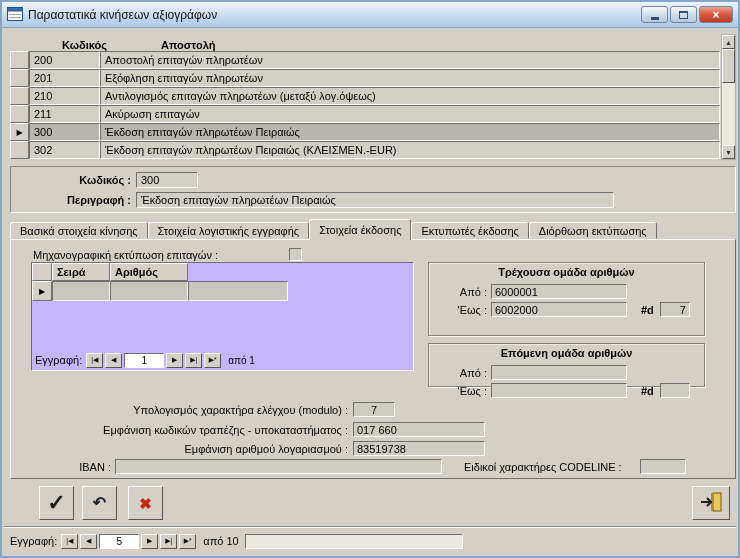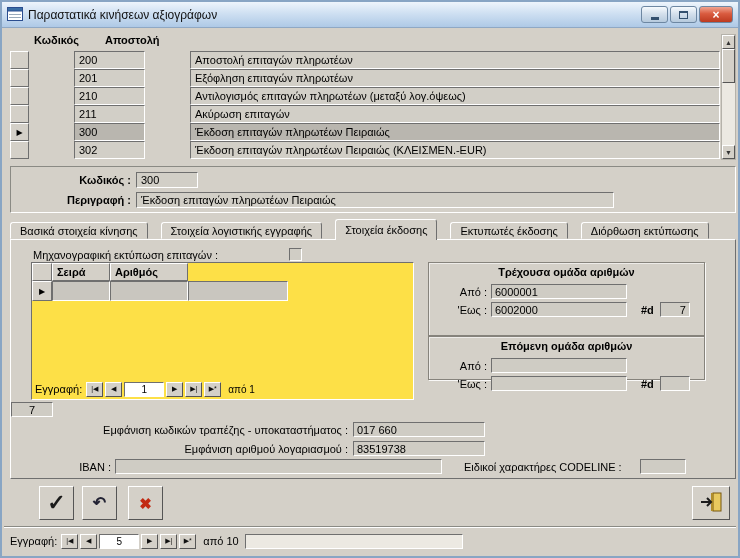--- a/index.html
+++ b/index.html
@@ -23,25 +23,25 @@
     border:1px solid #6d87a2;
     background:linear-gradient(#f6fafd,#d4e0ec 45%,#b6cadd);
     display:flex; align-items:center; justify-content:center; cursor:default;
   }
   .tb-btn.close { width:34px; background:linear-gradient(#f0a490,#d95b3f 45%,#bd3a20); color:#fff; font-weight:bold; font-size:12px; }
   .glyph-min { width:8px; height:3px; background:#33506e; margin-top:7px; }
   .glyph-max { width:9px; height:8px; border:1px solid #33506e; border-top-width:2px; }
   .glyph-x { line-height:1; }
   
   .grid { position:absolute; left:8px; top:32px; width:710px; height:126px; }
-  .grid-header { display:flex; height:17px; align-items:flex-start; font-weight:bold; }
+  .grid-header { display:flex; height:17px; align-items:flex-end; font-weight:bold;gap:28px; }
   .gh-sel { width:19px; }
   .gh-code { width:71px; padding-left:5px; }
   .gh-desc { flex:1; padding-left:5px; }
-  .grow { display:flex; height:18px;gap:45px; }
+  .grow { display:flex; height:18px; }
   .gsel {
     width:19px; background:#d4d0c8;
     border:1px solid; border-color:#fff #6f6f6f #6f6f6f #fff;
     display:flex; align-items:center; justify-content:center; font-size:8px;
   }
   .gcell {
     border:1px solid; border-color:#6f6f6f #fff #fff #6f6f6f;
     background:#d2cfc7; padding:0 4px; display:flex; align-items:center;
     white-space:nowrap; overflow:hidden;
   }
@@ -70,41 +70,41 @@
   }
   .drow { display:flex; align-items:center; }
   .dlabel { width:120px; text-align:right; font-weight:bold; margin-right:5px; }
   .dfield {
     height:16px; border:1px solid; border-color:#6f6f6f #fff #fff #6f6f6f;
     background:#d2cfc7; padding:0 4px; display:flex; align-items:center; white-space:nowrap;
   }
   .dfield.code { width:62px; }
   .dfield.desc { width:478px; }
   
-  .tabstrip { position:absolute; left:8px; top:217px; height:21px; display:flex; align-items:flex-end; z-index:5;gap:13px; }
+  .tabstrip { position:absolute; left:8px; top:217px; height:21px; display:flex; align-items:flex-end; z-index:5; }
   .tab {
     height:17px; margin-bottom:1px; padding:0 9px; display:flex; align-items:center;
     background:#d4d0c8; border:1px solid; border-color:#fff #6f6f6f transparent #fff;
     border-top-left-radius:3px; border-top-right-radius:3px; white-space:nowrap;
   }
   .tab.active { height:21px; margin-bottom:0; border-bottom:none; z-index:6; }
   
   .panel {
     position:absolute; left:8px; top:237px; width:726px; height:240px;
     background:#d4d0c8; border:1px solid; border-color:#fff #6f6f6f #6f6f6f #fff;padding-left:35px;
   }
   .cb-label { position:absolute; left:22px; top:9px; }
   .checkbox {
     position:absolute; left:278px; top:8px; width:13px; height:13px;
     background:#d0cdc5; border:1px solid; border-color:#6f6f6f #fff #fff #6f6f6f;
   }
   
   .subgrid {
-    position:absolute; left:20px; top:22px; width:383px; height:138px;
-    border:1px solid; border-color:#6f6f6f #fff #fff #6f6f6f; background:#fde047;
+    position:absolute; left:20px; top:22px; width:383px; height:109px;
+    border:1px solid; border-color:#6f6f6f #fff #fff #6f6f6f; background:#c4b5fd;
     display:flex; flex-direction:column;
   }
   .sg-header { display:flex; height:18px; }
   .sg-hsel, .sg-h {
     background:#d4d0c8; border:1px solid; border-color:#fff #6f6f6f #6f6f6f #fff;
   }
   .sg-hsel { width:20px; }
   .sg-h { font-weight:bold; padding:0 4px; display:flex; align-items:center; white-space:nowrap; }
   .c1 { width:58px; } .c2 { width:78px; } .c3 { width:100px; }
   .sg-row { display:flex; height:20px; }
@@ -128,21 +128,21 @@
     border:1px solid; border-color:#6f6f6f #fff #fff #6f6f6f;
     display:inline-flex; align-items:center; justify-content:center; font-size:10px; flex:none;
   }
   .nav-of { margin-left:5px; }
   
   .group {
     position:absolute; left:417px; width:277px; background:#d4d0c8;
     border:1px solid #86837c; box-shadow:1px 1px 0 rgba(255,255,255,.85), inset 1px 1px 0 rgba(255,255,255,.6);
   }
   .g1 { top:22px; height:74px; }
-  .g2 { top:96px; height:44px; }
+  .g2 { top:103px; height:44px; }
   .g-title { text-align:center; font-weight:bold; padding-top:3px; height:18px; }
   .g-row { display:flex; align-items:center; margin-top:3px; padding-left:2px; }
   .g-label { width:56px; text-align:right; margin-right:4px; white-space:nowrap; }
   .g-field, .g-small, .ffield {
     height:15px; background:#cfccc4; border:1px solid; border-color:#6f6f6f #fff #fff #6f6f6f;
     display:inline-flex; align-items:center; padding:0 3px;
   }
   .g-field { width:136px; }
   .g-hash { font-weight:bold; margin-left:14px; }
   .g-small { width:30px; margin-left:6px; justify-content:flex-end; }
@@ -327,20 +327,21 @@
       </div>
       <div class="g-row">
         <span class="g-label">'Εως :</span>
         <span class="g-field"></span>
         <span class="g-hash">#d</span>
         <span class="g-small"></span>
       </div>
     </div>
 
     <div class="frow f-modulo">
+      <span class="flabel">Υπολογισμός χαρακτήρα ελέγχου (modulo) :</span>
       <span class="ffield modulo">7</span>
     </div>
     <div class="frow f-bank">
       <span class="flabel">Εμφάνιση κωδικών τραπέζης - υποκαταστήματος :</span>
       <span class="ffield bank">017 660</span>
     </div>
     <div class="frow f-account">
       <span class="flabel">Εμφάνιση αριθμού λογαριασμού :</span>
       <span class="ffield account">83519738</span>
     </div>

